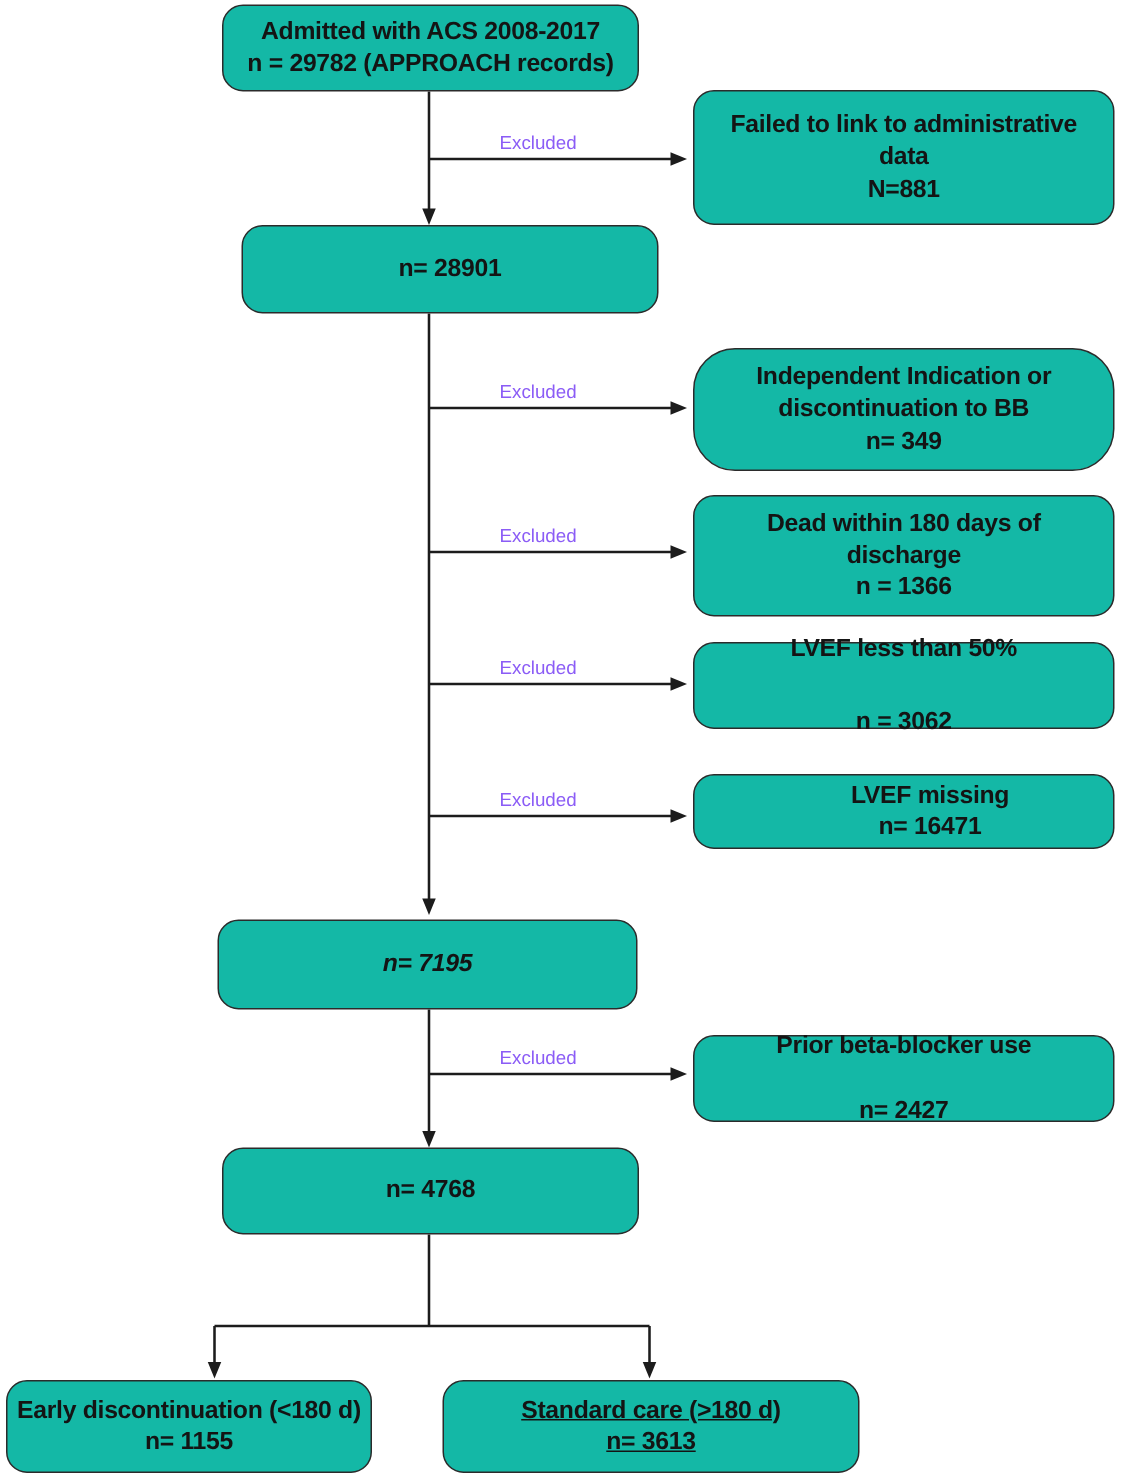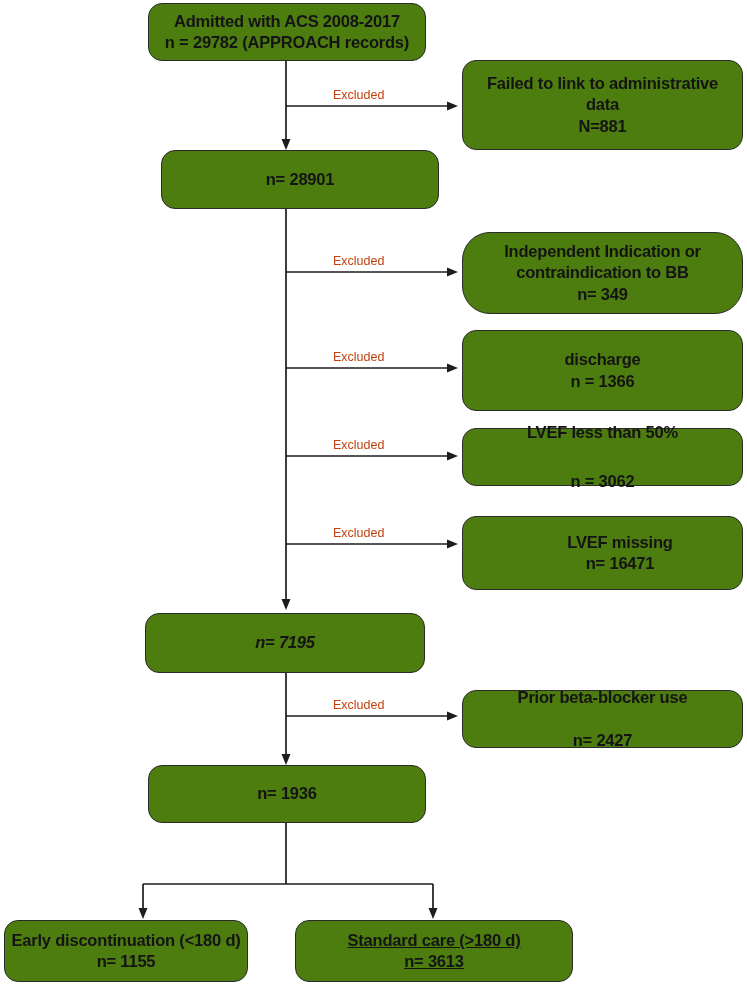--- a/index.html
+++ b/index.html
@@ -20,42 +20,42 @@
     left: 0;
     top: 0;
     width: 747px;
     height: 989px;
   }
   .box {
     position: absolute;
     box-sizing: border-box;
     border: 1.6px solid #2b2b2b;
     border-radius: 14px;
-    background: #4d7c0f;
+    background: #14b8a6;
     display: flex;
     flex-direction: column;
     align-items: center;
     justify-content: center;
     text-align: center;
     font-weight: bold;
     font-size: 16.5px;
     line-height: 1.28;
     letter-spacing: -0.2px;
     padding: 2px 6px;
   }
   .box .line {
     display: block;
     white-space: nowrap;
   }
   .edge-label {
     position: absolute;
     font-size: 12.5px;
     font-weight: normal;
     letter-spacing: 0px;
-    color: #c2410c;
+    color: #8b5cf6;
     white-space: nowrap;
   }
   svg .stroke {
     stroke: #1c1c1c;
     stroke-width: 1.7;
     fill: none;
   }
   svg .head {
     fill: #1c1c1c;
   }
@@ -109,46 +109,47 @@
 
   <div class="box" style="left:161px; top:150px; width:278px; height:59px;">
     <span class="line">n= 28901</span>
   </div>
 
   <div class="box" style="left:145px; top:613px; width:280px; height:60px;font-style:italic;">
     <span class="line">n= 7195</span>
   </div>
 
   <div class="box" style="left:148px; top:765px; width:278px; height:58px;">
-    <span class="line">n= 1936</span>
+    <span class="line">n= 4768</span>
   </div>
 
   <div class="box" style="left:462px; top:60px; width:281px; height:90px;">
     <span class="line">Failed to link to administrative</span>
     <span class="line">data</span>
     <span class="line">N=881</span>
   </div>
 
   <div class="box" style="left:462px; top:232px; width:281px; height:82px;border-radius:28px;">
     <span class="line">Independent Indication or</span>
-    <span class="line">contraindication to BB</span>
+    <span class="line">discontinuation to BB</span>
     <span class="line">n= 349</span>
   </div>
 
   <div class="box" style="left:462px; top:330px; width:281px; height:81px;">
+    <span class="line">Dead within 180 days of</span>
     <span class="line">discharge</span>
     <span class="line">n = 1366</span>
   </div>
 
   <div class="box" style="left:462px; top:428px; width:281px; height:58px;gap:28px;">
     <span class="line">LVEF less than 50%</span>
     <span class="line">n = 3062</span>
   </div>
 
-  <div class="box" style="left:462px; top:516px; width:281px; height:74px;padding-left:41px;">
+  <div class="box" style="left:462px; top:516px; width:281px; height:50px;padding-left:41px;">
     <span class="line">LVEF missing</span>
     <span class="line">n= 16471</span>
   </div>
 
   <div class="box" style="left:462px; top:690px; width:281px; height:58px;gap:22px;">
     <span class="line">Prior beta-blocker use</span>
     <span class="line">n= 2427</span>
   </div>
 
   <div class="box" style="left:4px; top:920px; width:244px; height:62px;">

